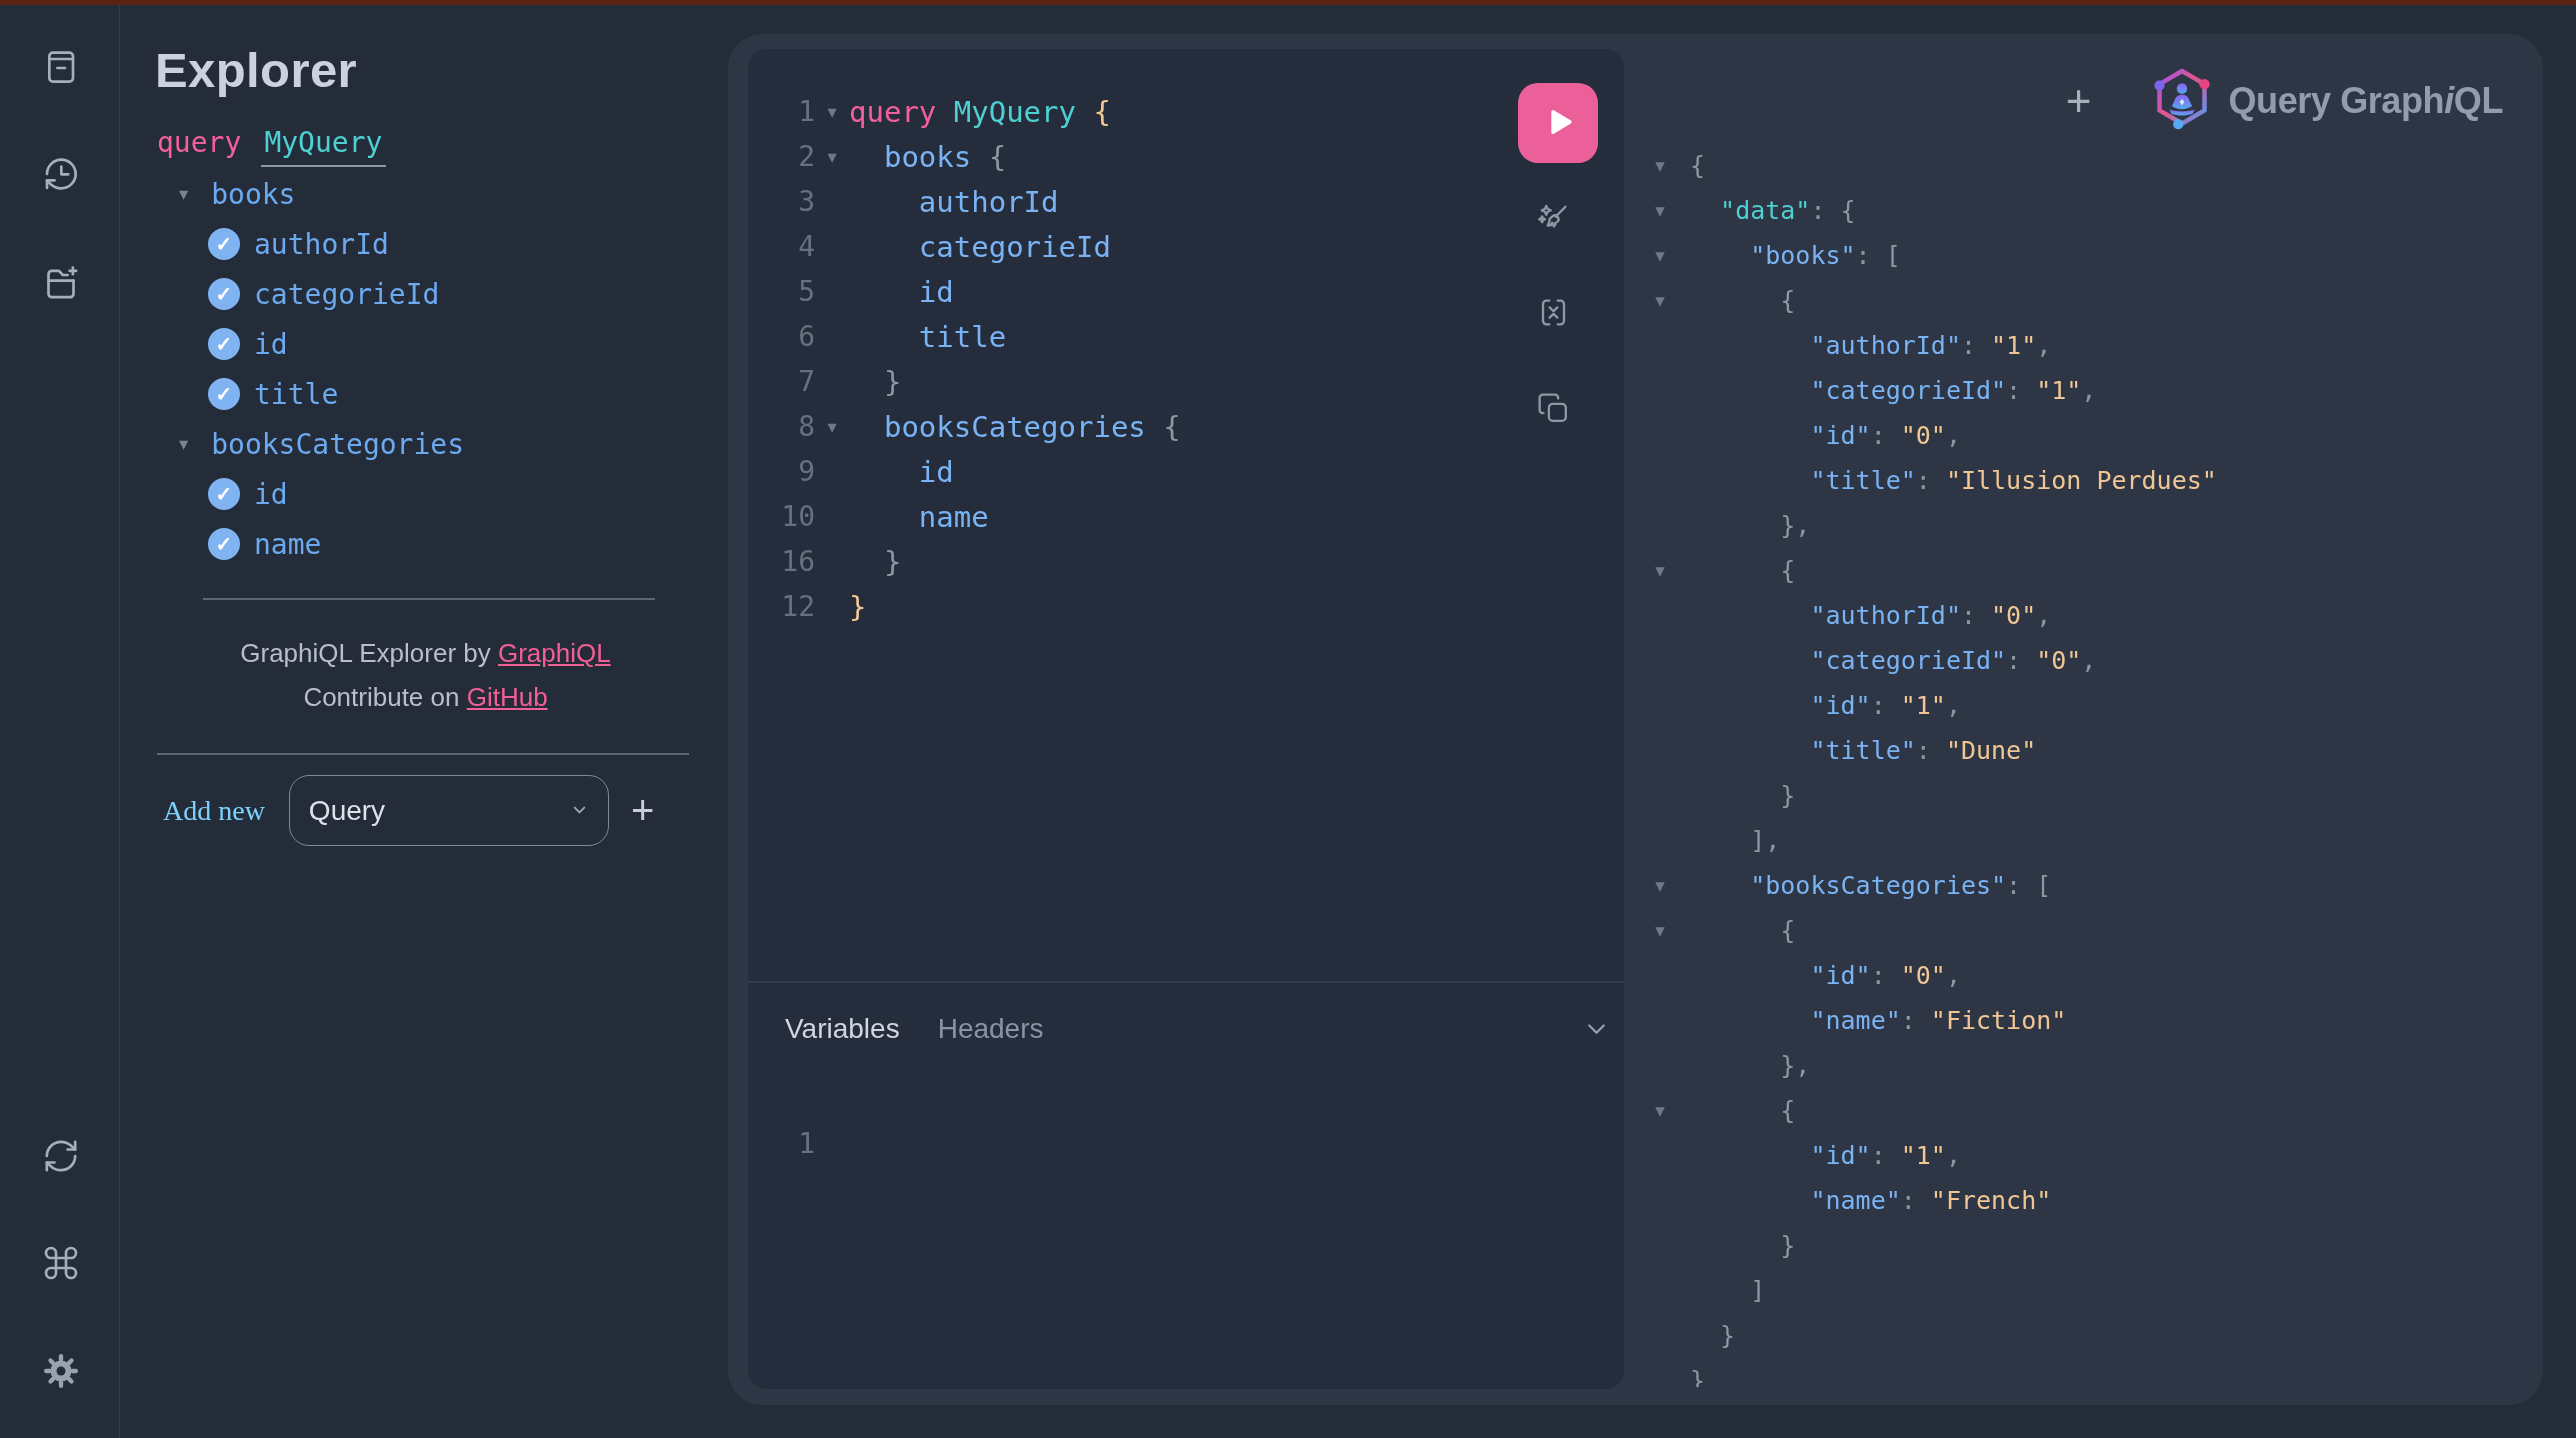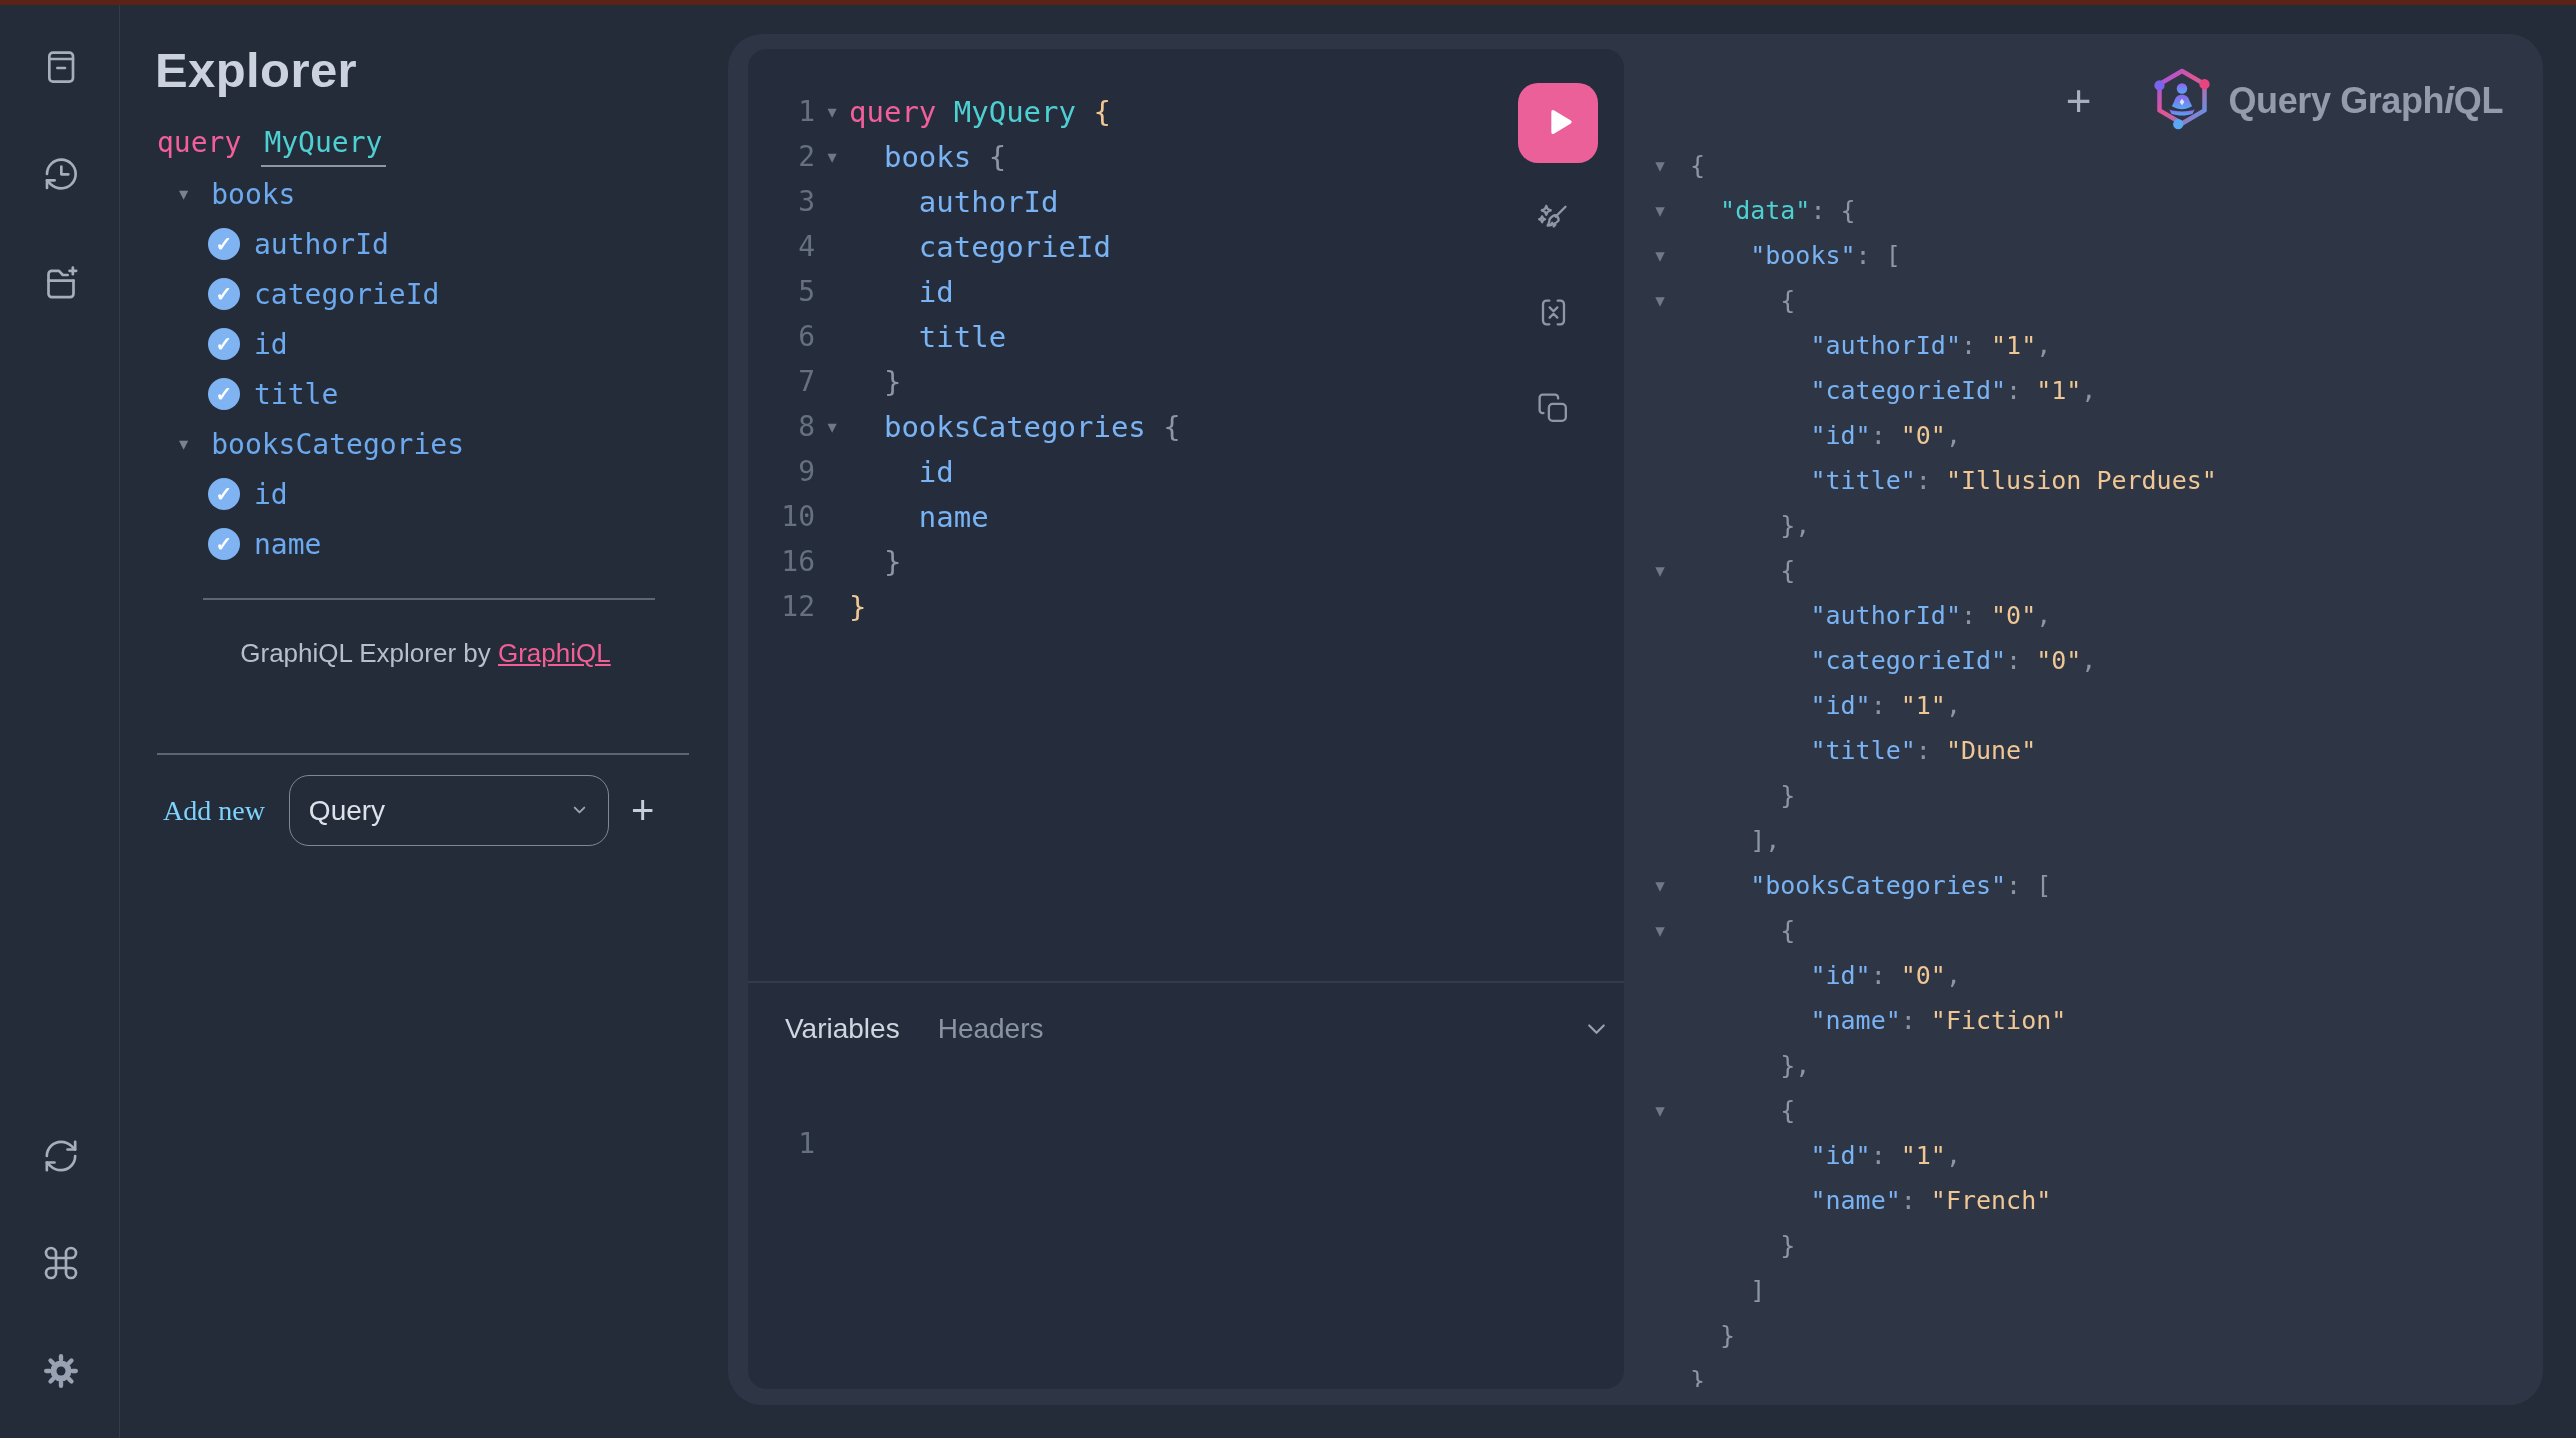--- a/index.html
+++ b/index.html
@@ -210,20 +210,23 @@
         <span class="tlabel">name</span>
       </div>
     </div>
 
   <div class="xdivider xd1"></div>
 
   <div class="credits">
     <div>
       <span>GraphiQL Explorer by </span><a>GraphiQL</a>
     </div>
+    <div>
+      <span>Contribute on </span><a>GitHub</a>
+    </div>
   </div>
 
   <div class="xdivider xd2"></div>
 
   <div class="addnew">
     <span class="addnew-label">Add new</span>
     <div class="typesel">
       <span class="typesel-value">Query</span>
       <span><svg viewBox="0 0 24 24" fill="none" stroke="#9aa3b2" stroke-width="2" stroke-linecap="round" stroke-linejoin="round" width="23" height="23">
             <path d="m7 10 5 5 5-5"></path>

